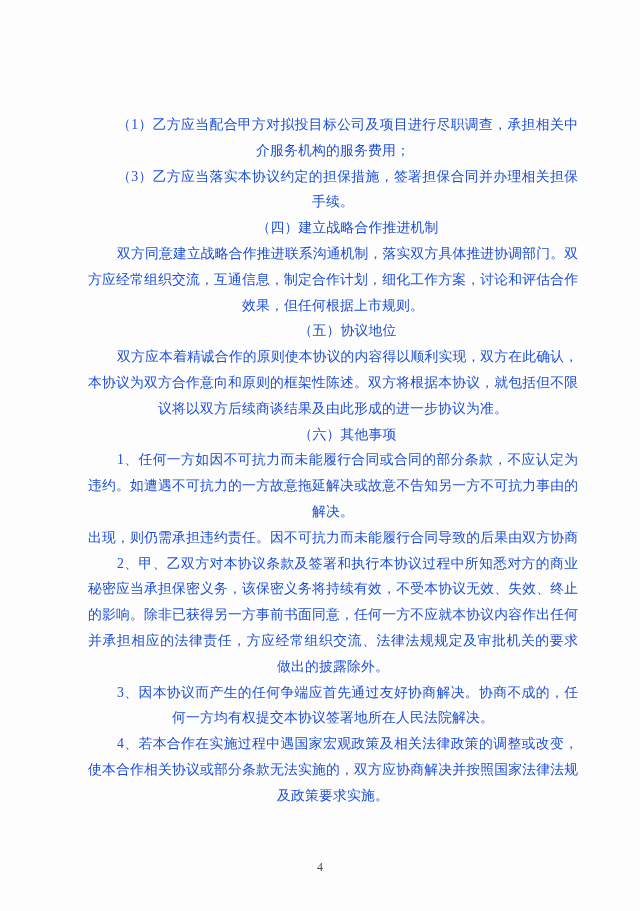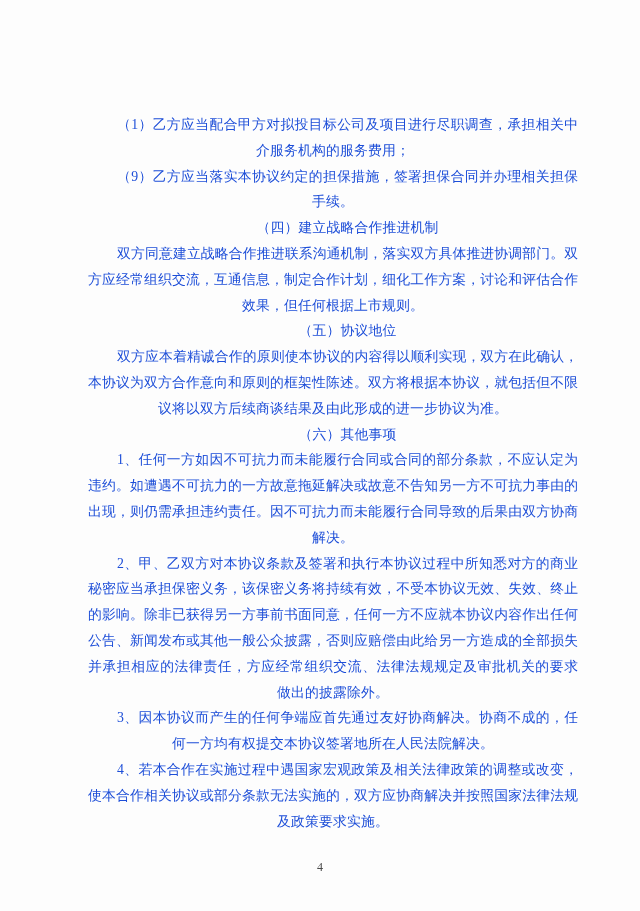--- a/index.html
+++ b/index.html
@@ -57,39 +57,38 @@
     color: #4a4a4a;
   }
 </style>
 </head>
 <body>
 
 <div class="page">
   <div class="text-block">
       <div class="line indent fill role-body">（1）乙方应当配合甲方对拟投目标公司及项目进行尽职调查，承担相关中</div>
       <div class="line role-body">介服务机构的服务费用；</div>
-      <div class="line indent fill role-body">（9）乙方应当落实本协议约定的担保措施，签署担保合同并办理相关担保</div>
+      <div class="line indent fill role-body">（3）乙方应当落实本协议约定的担保措施，签署担保合同并办理相关担保</div>
       <div class="line role-body">手续。</div>
       <div class="line indent role-heading">（四）建立战略合作推进机制</div>
       <div class="line indent fill role-body">双方同意建立战略合作推进联系沟通机制，落实双方具体推进协调部门。双</div>
       <div class="line fill role-body">方应经常组织交流，互通信息，制定合作计划，细化工作方案，讨论和评估合作</div>
       <div class="line role-body">效果，但任何根据上市规则。</div>
       <div class="line indent role-heading">（五）协议地位</div>
       <div class="line indent fill role-body">双方应本着精诚合作的原则使本协议的内容得以顺利实现，双方在此确认，</div>
       <div class="line fill role-body">本协议为双方合作意向和原则的框架性陈述。双方将根据本协议，就包括但不限</div>
       <div class="line role-body">议将以双方后续商谈结果及由此形成的进一步协议为准。</div>
       <div class="line indent role-heading">（六）其他事项</div>
       <div class="line indent fill role-body">1、任何一方如因不可抗力而未能履行合同或合同的部分条款，不应认定为</div>
       <div class="line fill role-body">违约。如遭遇不可抗力的一方故意拖延解决或故意不告知另一方不可抗力事由的</div>
+      <div class="line role-body">解决。</div>
       <div class="line fill role-body">出现，则仍需承担违约责任。因不可抗力而未能履行合同导致的后果由双方协商</div>
-      <div class="line role-body">解决。</div>
       <div class="line indent fill role-body">2、甲、乙双方对本协议条款及签署和执行本协议过程中所知悉对方的商业</div>
       <div class="line fill role-body">秘密应当承担保密义务，该保密义务将持续有效，不受本协议无效、失效、终止</div>
       <div class="line fill role-body">的影响。除非已获得另一方事前书面同意，任何一方不应就本协议内容作出任何</div>
-      <div class="line fill role-body">公告、新闻发布或其他一般公众披露，否则应赔偿由此给另一方造成的全部损失</div>
       <div class="line fill role-body">并承担相应的法律责任，方应经常组织交流、法律法规规定及审批机关的要求</div>
       <div class="line role-body">做出的披露除外。</div>
       <div class="line indent fill role-body">3、因本协议而产生的任何争端应首先通过友好协商解决。协商不成的，任</div>
       <div class="line role-body">何一方均有权提交本协议签署地所在人民法院解决。</div>
       <div class="line indent fill role-body">4、若本合作在实施过程中遇国家宏观政策及相关法律政策的调整或改变，</div>
       <div class="line fill role-body">使本合作相关协议或部分条款无法实施的，双方应协商解决并按照国家法律法规</div>
       <div class="line role-body">及政策要求实施。</div>
     </div>
   <div class="page-number">4</div>
 </div>

